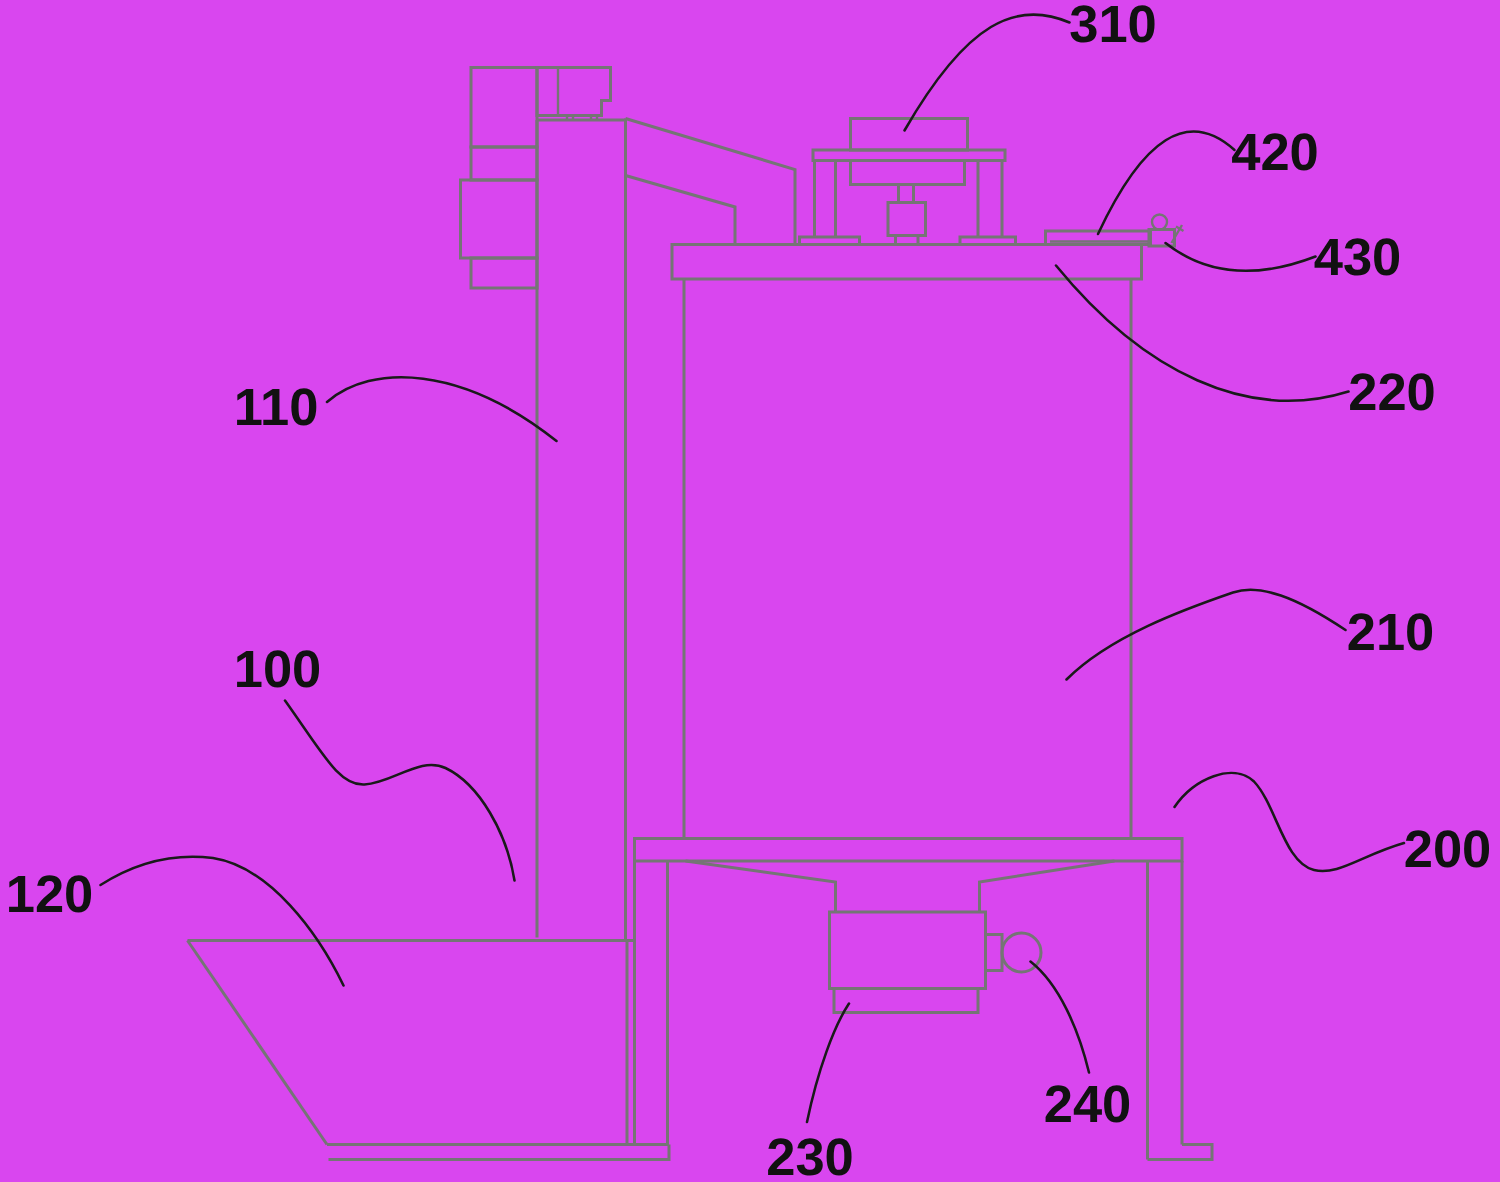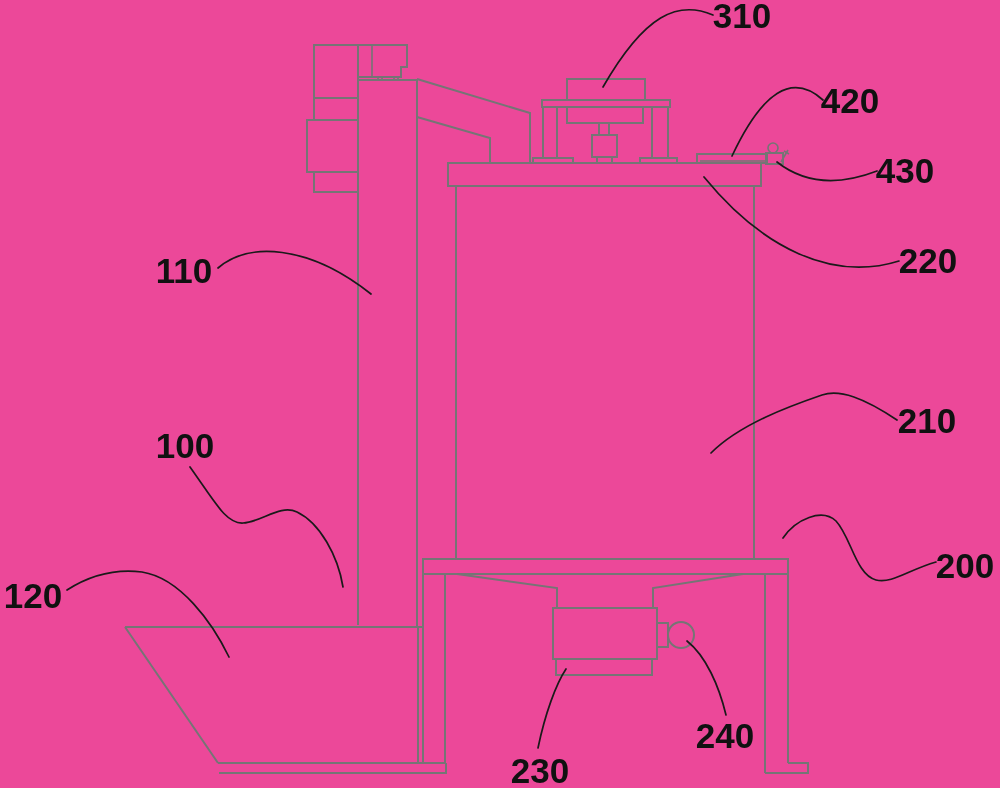--- a/index.html
+++ b/index.html
@@ -1,16 +1,16 @@
 <!DOCTYPE html>
 <html><head>
 <meta charset="utf-8">
 <style>
   html,body{margin:0;padding:0;background:#ffffff;}
-  .stage{position:relative;width:1000px;height:788px;background:#ec4899;overflow:hidden;
+  .stage{position:relative;width:1000px;height:788px;background:#d946ef;overflow:hidden;
          font-family:"Liberation Sans",sans-serif;}
   svg{display:block;}
   .struct{fill:none;stroke:#757575;stroke-width:2;stroke-linejoin:miter;stroke-linecap:butt;}
   .struct-thin{fill:none;stroke:#757575;stroke-width:1.6;}
   .leader{fill:none;stroke:#1a1a1a;stroke-width:1.7;stroke-linecap:round;}
   .ref-label{fill:#111111;font-family:"Liberation Sans",sans-serif;font-size:35px;font-weight:700;
              text-anchor:middle;}
 </style>
 </head>
 <body>

